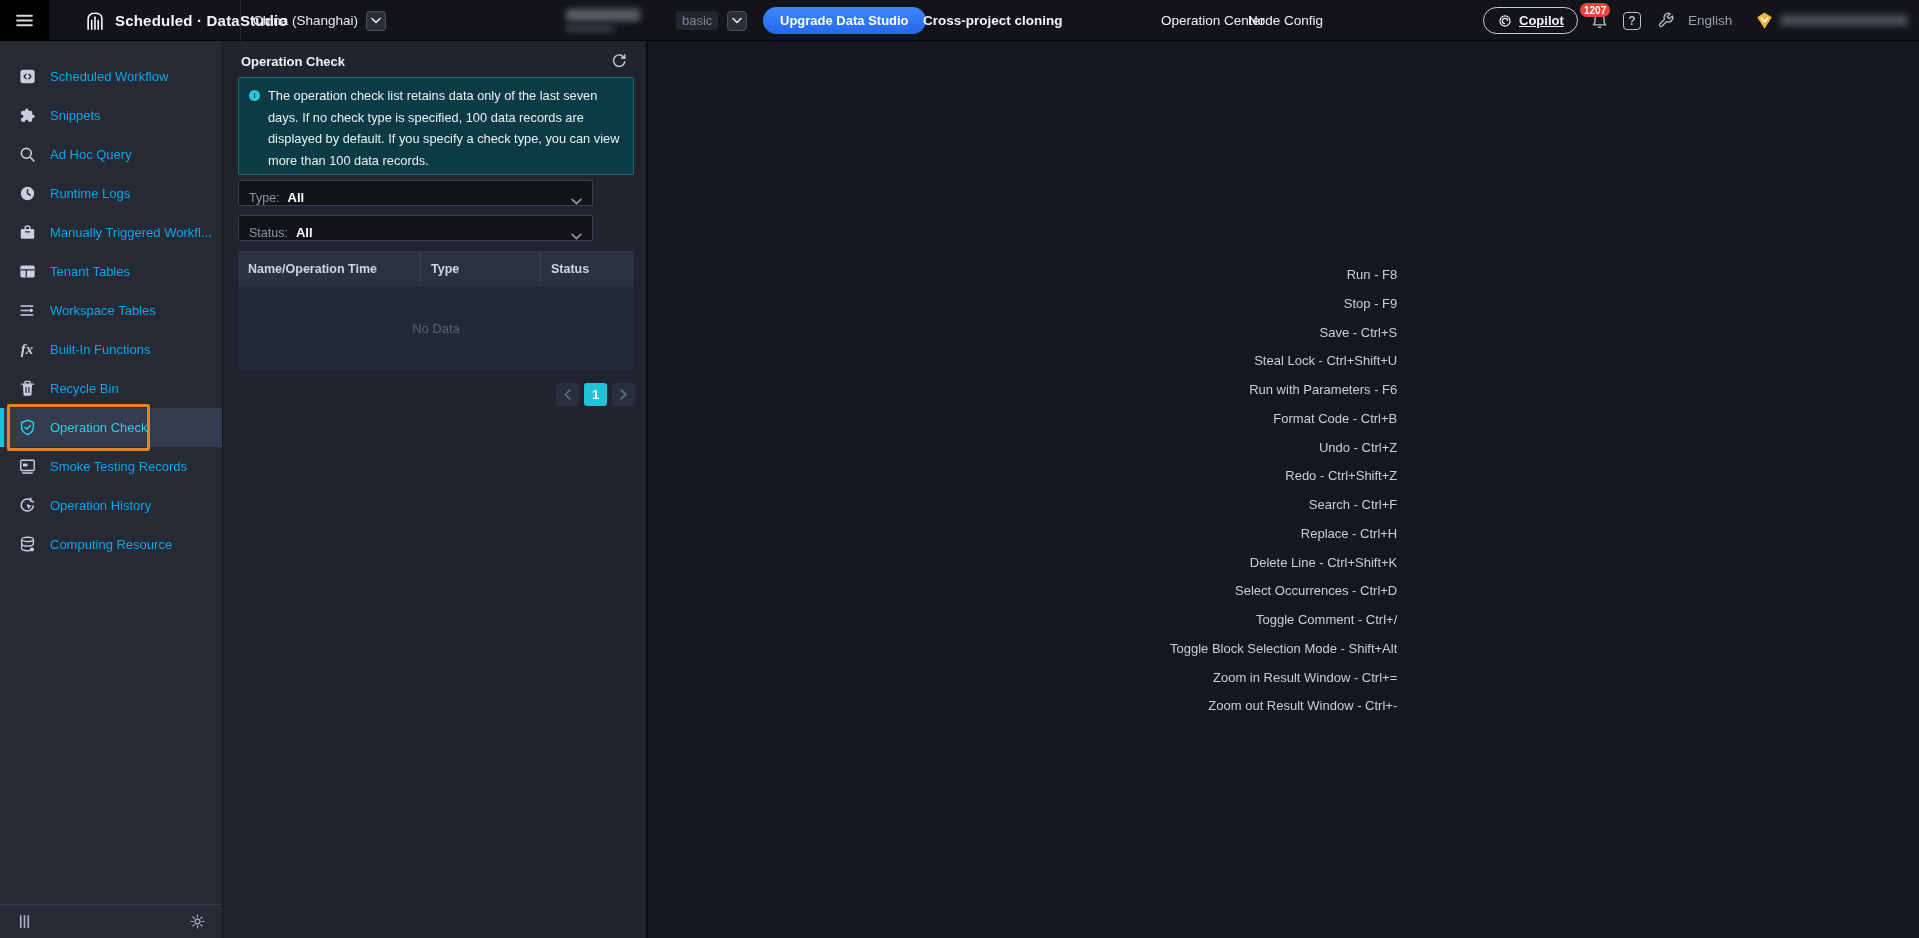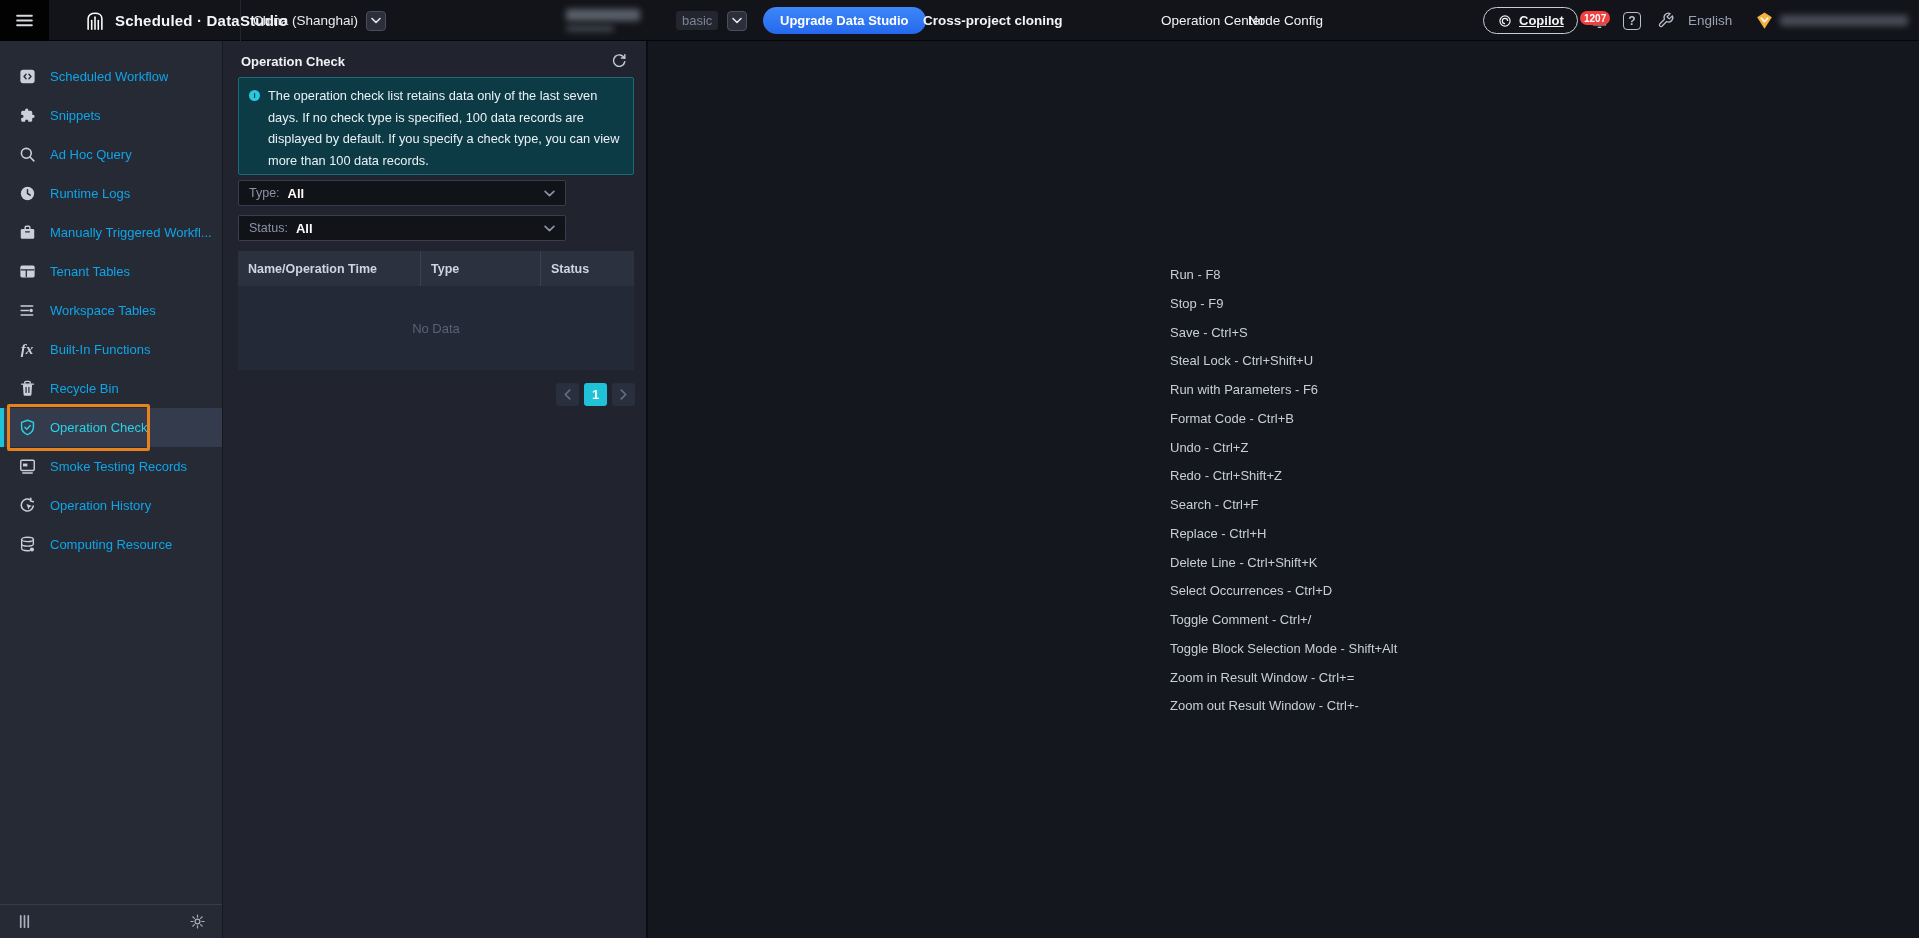--- a/index.html
+++ b/index.html
@@ -31,21 +31,21 @@
     background:linear-gradient(180deg,#3d87f7 0%,#2568ee 100%); color:#fff; font-size:13px; font-weight:700;
     display:flex; align-items:center; border:none; cursor:pointer; white-space:nowrap; }
   .tb-nav { font-size:13.5px; color:#f2f3f6; cursor:pointer; white-space:nowrap; }
   .nav0 { left:923px;font-weight:bold; } .nav1 { left:1161px;text-align:right; } .nav2 { left:1248px; }
   .tb-copilot { position:absolute; left:1483px; top:7px; height:27px; padding:0 13px; border-radius:14px;
     border:1px solid #c9ced6; background:transparent; color:#f2f3f6; font-size:13px; font-weight:700;
     display:flex; align-items:center; gap:6px; cursor:pointer;text-decoration:underline; }
   .tb-icon-btn { justify-content:center; cursor:pointer; }
   .tb-bell { left:1587px; width:24px; }
   .tb-badge { position:absolute; left:1580px; top:3px; min-width:30px; height:14px; padding:0 4px; background:#f23f3f;
-    border-radius:8px; color:#fff; font-size:10px; font-weight:700; display:flex; align-items:center; justify-content:center; z-index:2;margin-top:8px; }
+    border-radius:8px; color:#fff; font-size:10px; font-weight:700; display:flex; align-items:center; justify-content:center; z-index:2; }
   .tb-help { left:1621px; width:22px; }
   .help-box { width:18px; height:18px; border:1.6px solid #b9bfcc; border-radius:4px; color:#b9bfcc; font-size:12px; font-weight:700;
     display:flex; align-items:center; justify-content:center; }
   .tb-wrench { left:1653px; width:24px; }
   .tb-lang { left:1688px; font-size:13.5px; color:#9aa1b0; cursor:pointer; }
   .tb-member { left:1752px; width:24px; }
   .tb-user { left:1780px; width:132px; cursor:pointer; }
 
   
   .sidebar { position:absolute; top:41px; left:0; width:222px; bottom:0; background:#262a35; z-index:10; }
@@ -66,42 +66,42 @@
   
   .panel { position:absolute; top:41px; left:222px; width:426px; bottom:0; background:#21242e;
     border-left:1px solid #16181f; border-right:2px solid #0b0c11; }
   .panel-title { position:absolute; left:18px; top:13px; font-size:13px; font-weight:700; color:#f0f2f5; }
   .panel-refresh { position:absolute; right:16px; top:9px; width:22px; height:22px; display:flex; align-items:center; justify-content:center; cursor:pointer; color:#c6cbd6; }
   .notice { position:absolute; left:15px; width:396px; top:36px; height:98px; background:#0c3a45; border:1px solid #1d6a79;
     border-radius:2px; padding:7px 10px; display:flex; gap:8px; overflow:hidden; }
   .notice-dot { flex:0 0 11px; width:11px; height:11px; margin-top:5px; border-radius:50%; background:#29c8de; color:#0c3a45;
     font-size:8px; font-weight:700; display:flex; align-items:center; justify-content:center; }
   .notice-text { font-size:12.8px; line-height:21.5px; color:#eaf2f6; }
-  .filter-select { position:absolute; left:15px; width:328px; height:26px; background:#111318; border:1px solid #383e4d;
-    border-radius:2px; display:flex; align-items:center; padding:0 10px; cursor:pointer; }
+  .filter-select { position:absolute; left:15px; width:355px; height:26px; background:#111318; border:1px solid #383e4d;
+    border-radius:2px; display:flex; align-items:flex-end; padding:0 10px; cursor:pointer; }
   .filter-select .flabel { font-size:12.5px; color:#8b93a7; }
   .filter-select .fvalue { font-size:13px; font-weight:700; color:#fff; margin-left:8px; flex:1; }
   .sel-type { top:139px; } .sel-status { top:174px; }
   .grid-table { position:absolute; left:15px; width:396px; top:210px; }
   .gt-header { display:flex; height:35px; background:#2c3140; align-items:center; }
   .gt-col { font-size:12.5px; font-weight:700; color:#cfd4e2; padding-left:10px; height:100%; display:flex; align-items:center; }
   .gt-c0 { width:183px; border-right:1px solid #3b4152; }
   .gt-c1 { width:120px; border-right:1px solid #3b4152; }
   .gt-c2 { flex:1; }
   .gt-body { height:84px; background:#242937; display:flex; align-items:center; justify-content:center; }
   .gt-empty { font-size:13px; color:#5a6175; }
   .pagination { position:absolute; top:342px; right:11px; display:flex; gap:5px; }
   .pg-btn { width:23px; height:23px; border-radius:3px; background:#2a2f3d; display:flex; align-items:center; justify-content:center;
     color:#646b82; cursor:pointer; }
   .pg-page { width:23px; height:23px; border-radius:3px; background:#1fc2d7; color:#fff; font-size:13px; font-weight:700;
     display:flex; align-items:center; justify-content:center; cursor:pointer; }
 
   
   .main { position:absolute; top:41px; left:648px; right:0; bottom:0; background:#14171e; }
-  .shortcuts { position:absolute; left:522px; top:220px; }
+  .shortcuts { position:absolute; left:522px; top:220px;text-align:right; }
   .shortcut-line { font-size:13px; line-height:28.75px; color:#c9ced9; white-space:nowrap; }
 </style>
 </head>
 <body>
 
 <div class="topbar">
   <div class="tb-abs tb-hamburger">
     <span>
       <svg width="19" height="19" viewBox="0 0 18 18" fill="none">
           <path d="M2 4.5h14M2 9h14M2 13.5h14" stroke="#d7dae0" stroke-width="1.8" stroke-linecap="round"></path>

